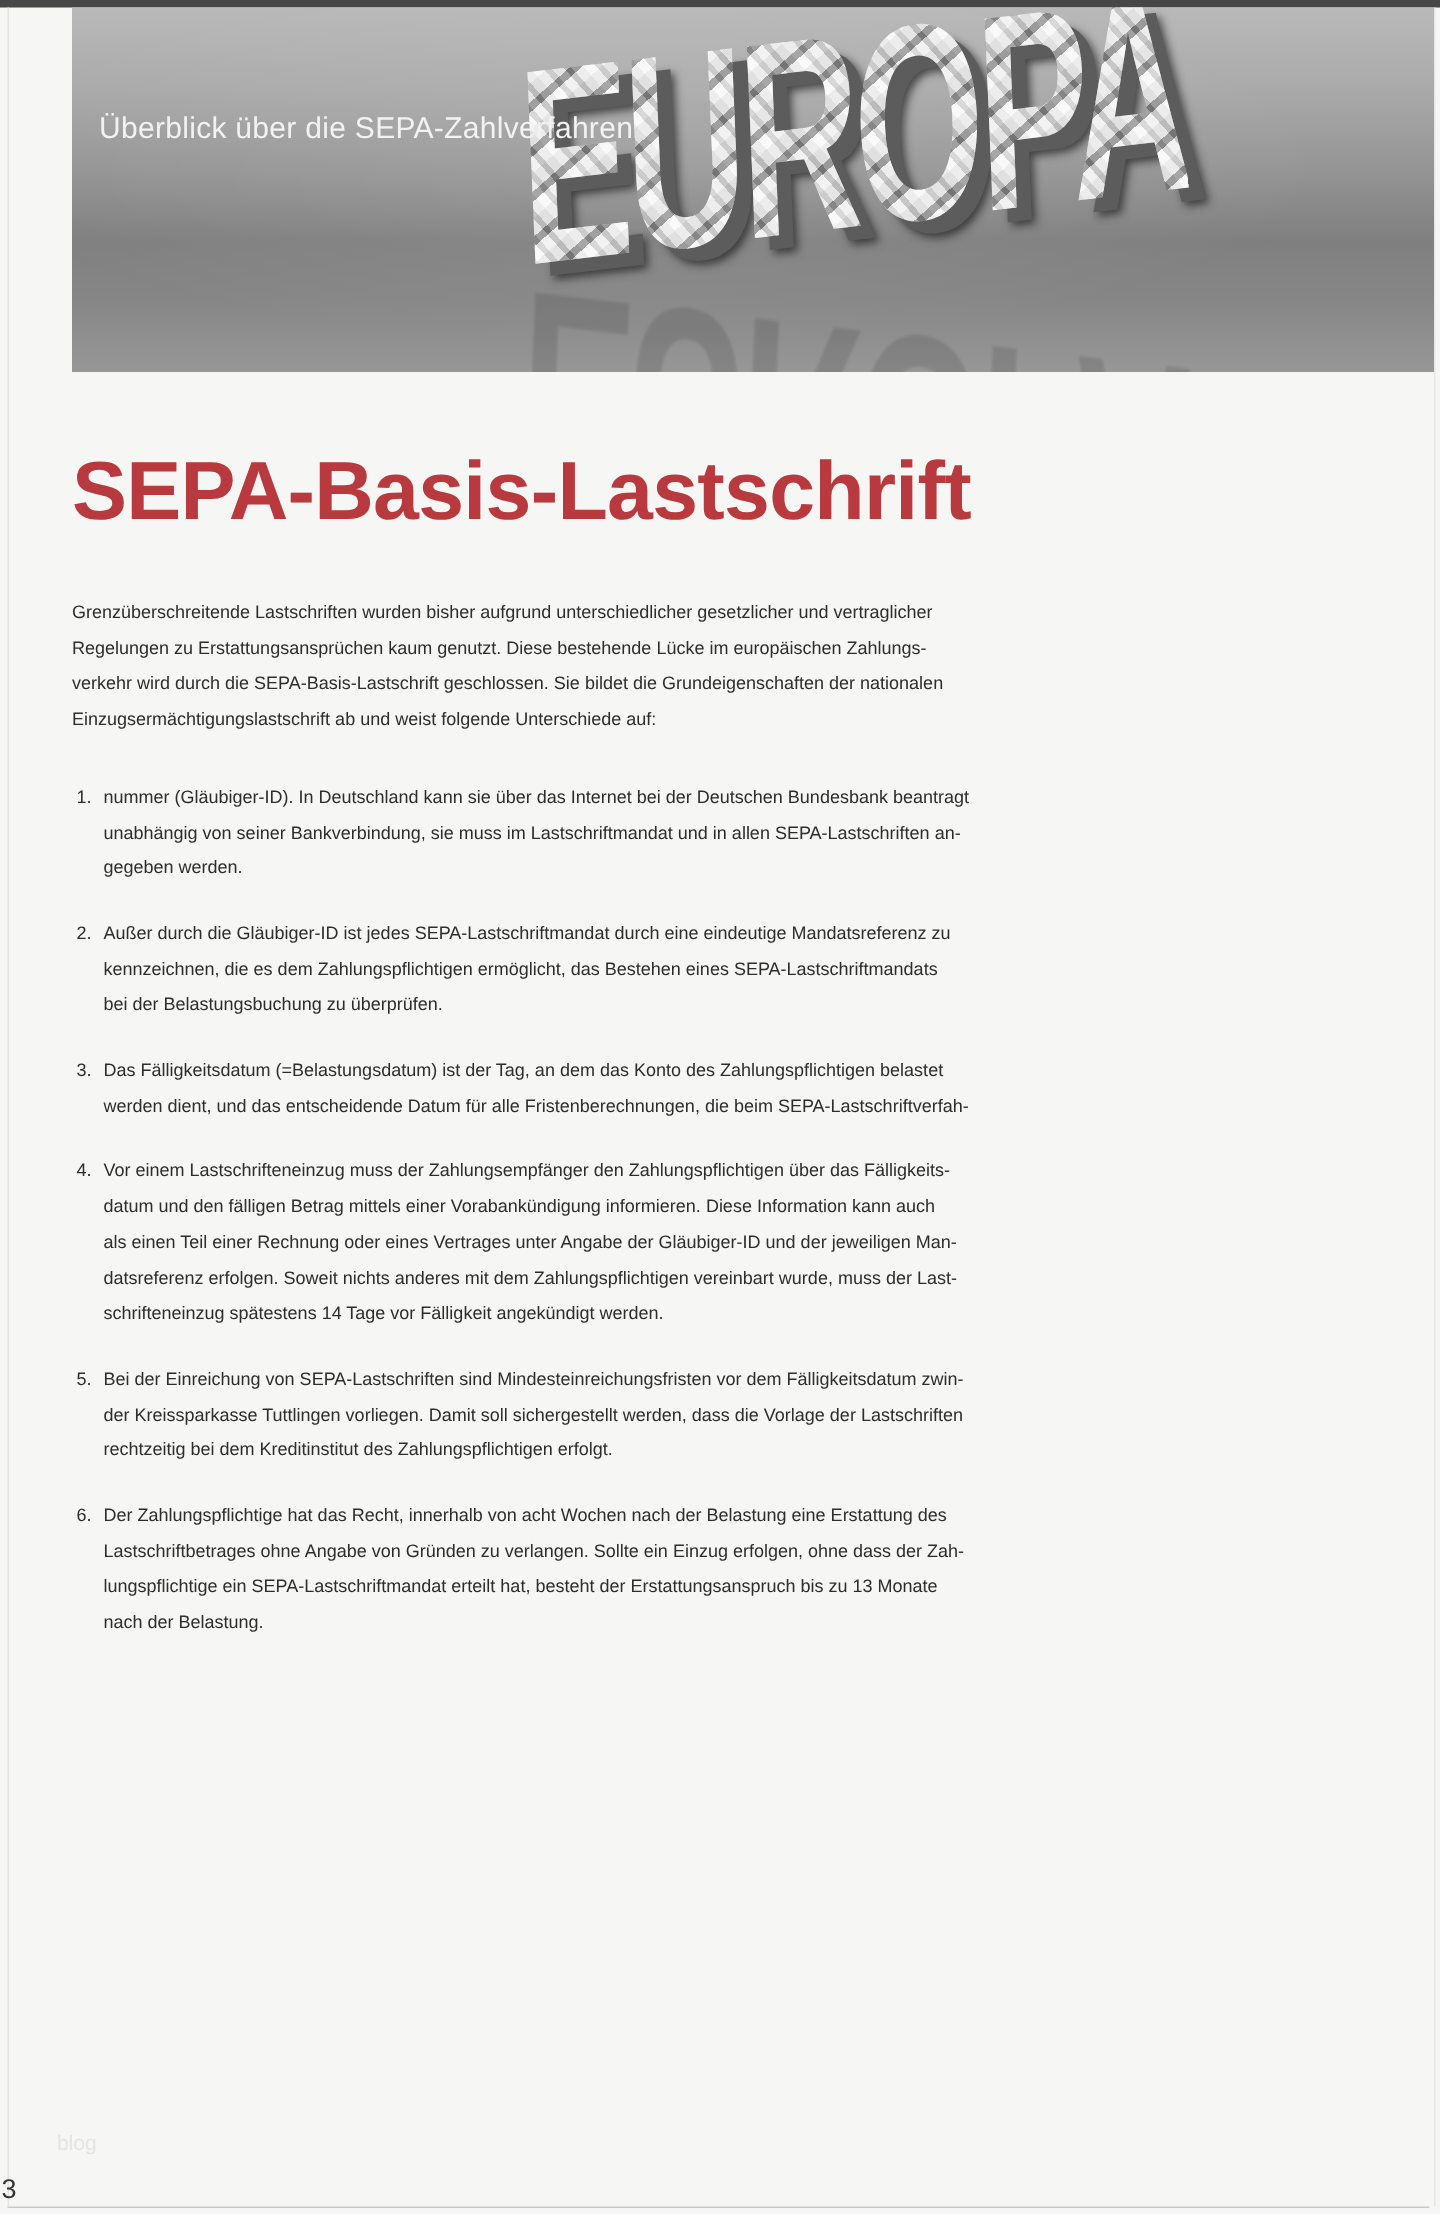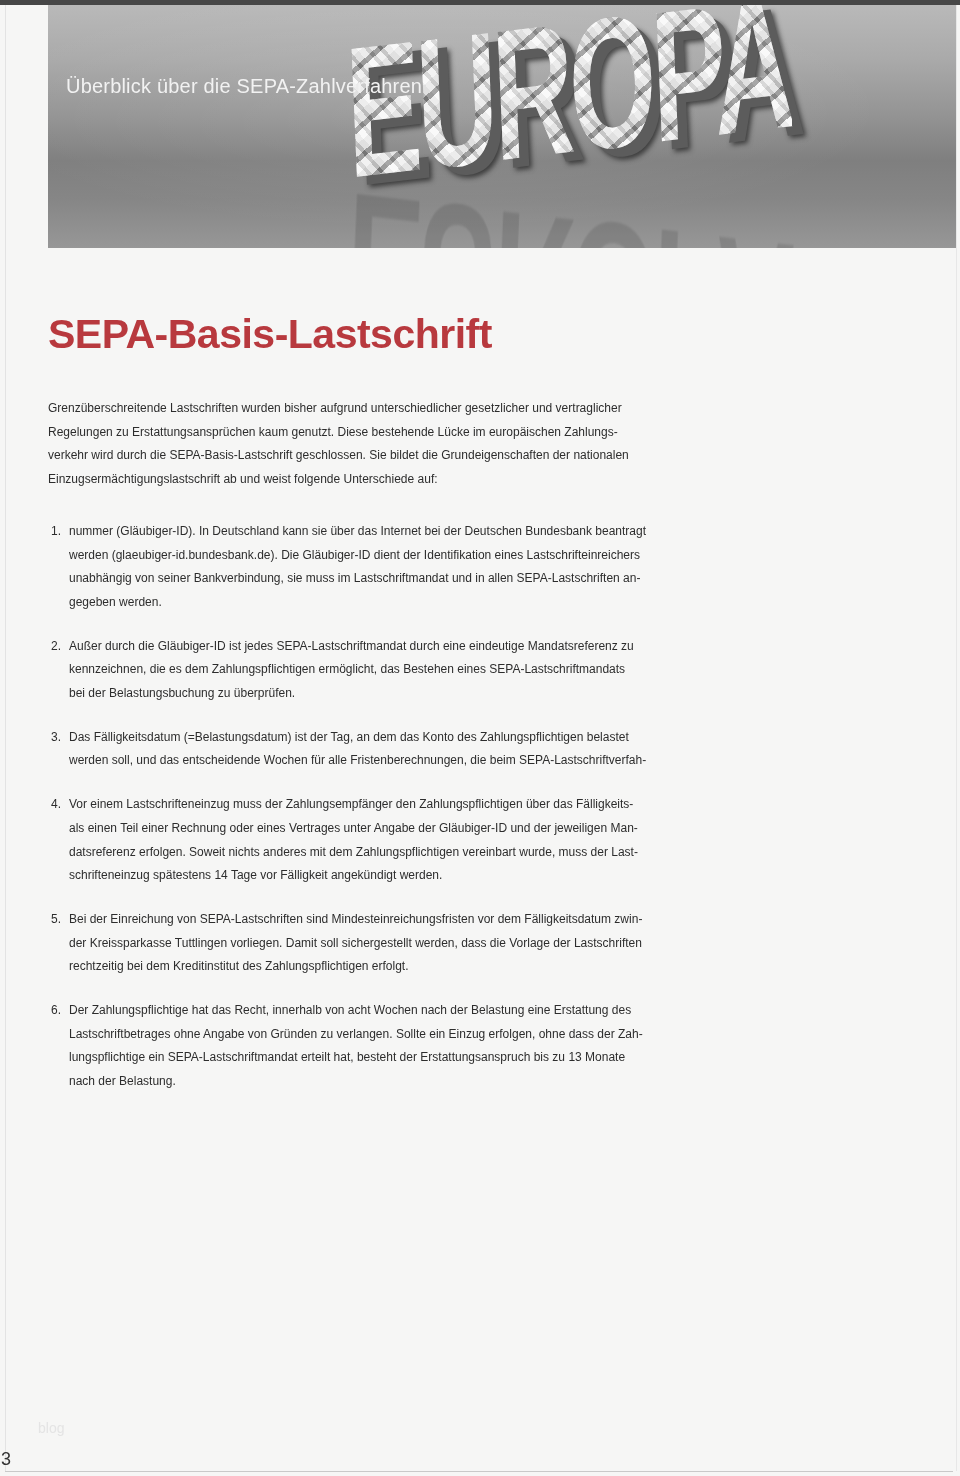--- a/index.html
+++ b/index.html
@@ -48,22 +48,22 @@
     -webkit-background-clip:text;background-clip:text;color:transparent;
     transform:scaleX(0.60) rotate(-4deg);
   }
   .europa.reflect{
     top:345px;opacity:.14;filter:blur(1px);color:#1e1e1e;
     transform:scaleX(0.60) rotate(4deg) scaleY(-1);
   }
 
   
   .title{
-    position:absolute;left:48px;top:312px;margin:0;
-    font-size:41px;line-height:1.1;font-weight:bold;letter-spacing:-.5px;
+    position:absolute;left:48px;top:297px;margin:0;
+    font-size:55px;line-height:1.1;font-weight:bold;letter-spacing:-.5px;
     color:#b8393e;
   }
   .text-col{
     position:absolute;left:48px;top:397px;width:884px;
     font-size:12px;line-height:23.7px;color:#2d2d2d;
   }
   .line{white-space:nowrap;}
   .numbered-list{margin:28px 0 0 0;padding:0;}
   .list-item{display:flex;margin:0 0 20px 0;}
   .list-item .num{flex:0 0 18px;padding-left:3px;}
@@ -96,44 +96,44 @@
         <div class="line">Grenzüberschreitende Lastschriften wurden bisher aufgrund unterschiedlicher gesetzlicher und vertraglicher</div>
         <div class="line">Regelungen zu Erstattungsansprüchen kaum genutzt. Diese bestehende Lücke im europäischen Zahlungs-</div>
         <div class="line">verkehr wird durch die SEPA-Basis-Lastschrift geschlossen. Sie bildet die Grundeigenschaften der nationalen</div>
         <div class="line">Einzugsermächtigungslastschrift ab und weist folgende Unterschiede auf:</div>
       </div>
     <div class="numbered-list" id="numbered-list">
         <div class="list-item">
           <div class="num">1.</div>
           <div>
             <div class="line">nummer (Gläubiger-ID). In Deutschland kann sie über das Internet bei der Deutschen Bundesbank beantragt</div>
-            <div class="line">werden (glaeubiger-id.bundesbank.de). Die Gläubiger-ID dient der Identifikation eines Lastschrifteinreichers</div>
             <div class="line">unabhängig von seiner Bankverbindung, sie muss im Lastschriftmandat und in allen SEPA-Lastschriften an-</div>
             <div class="line">gegeben werden.</div>
           </div>
         </div>
         <div class="list-item">
           <div class="num">2.</div>
           <div>
             <div class="line">Außer durch die Gläubiger-ID ist jedes SEPA-Lastschriftmandat durch eine eindeutige Mandatsreferenz zu</div>
             <div class="line">kennzeichnen, die es dem Zahlungspflichtigen ermöglicht, das Bestehen eines SEPA-Lastschriftmandats</div>
             <div class="line">bei der Belastungsbuchung zu überprüfen.</div>
           </div>
         </div>
         <div class="list-item">
           <div class="num">3.</div>
           <div>
             <div class="line">Das Fälligkeitsdatum (=Belastungsdatum) ist der Tag, an dem das Konto des Zahlungspflichtigen belastet</div>
-            <div class="line">werden soll, und das entscheidende Wochen für alle Fristenberechnungen, die beim SEPA-Lastschriftverfah-</div>
+            <div class="line">werden dient, und das entscheidende Datum für alle Fristenberechnungen, die beim SEPA-Lastschriftverfah-</div>
           </div>
         </div>
         <div class="list-item">
           <div class="num">4.</div>
           <div>
             <div class="line">Vor einem Lastschrifteneinzug muss der Zahlungsempfänger den Zahlungspflichtigen über das Fälligkeits-</div>
+            <div class="line">datum und den fälligen Betrag mittels einer Vorabankündigung informieren. Diese Information kann auch</div>
             <div class="line">als einen Teil einer Rechnung oder eines Vertrages unter Angabe der Gläubiger-ID und der jeweiligen Man-</div>
             <div class="line">datsreferenz erfolgen. Soweit nichts anderes mit dem Zahlungspflichtigen vereinbart wurde, muss der Last-</div>
             <div class="line">schrifteneinzug spätestens 14 Tage vor Fälligkeit angekündigt werden.</div>
           </div>
         </div>
         <div class="list-item">
           <div class="num">5.</div>
           <div>
             <div class="line">Bei der Einreichung von SEPA-Lastschriften sind Mindesteinreichungsfristen vor dem Fälligkeitsdatum zwin-</div>
             <div class="line">der Kreissparkasse Tuttlingen vorliegen. Damit soll sichergestellt werden, dass die Vorlage der Lastschriften</div>

